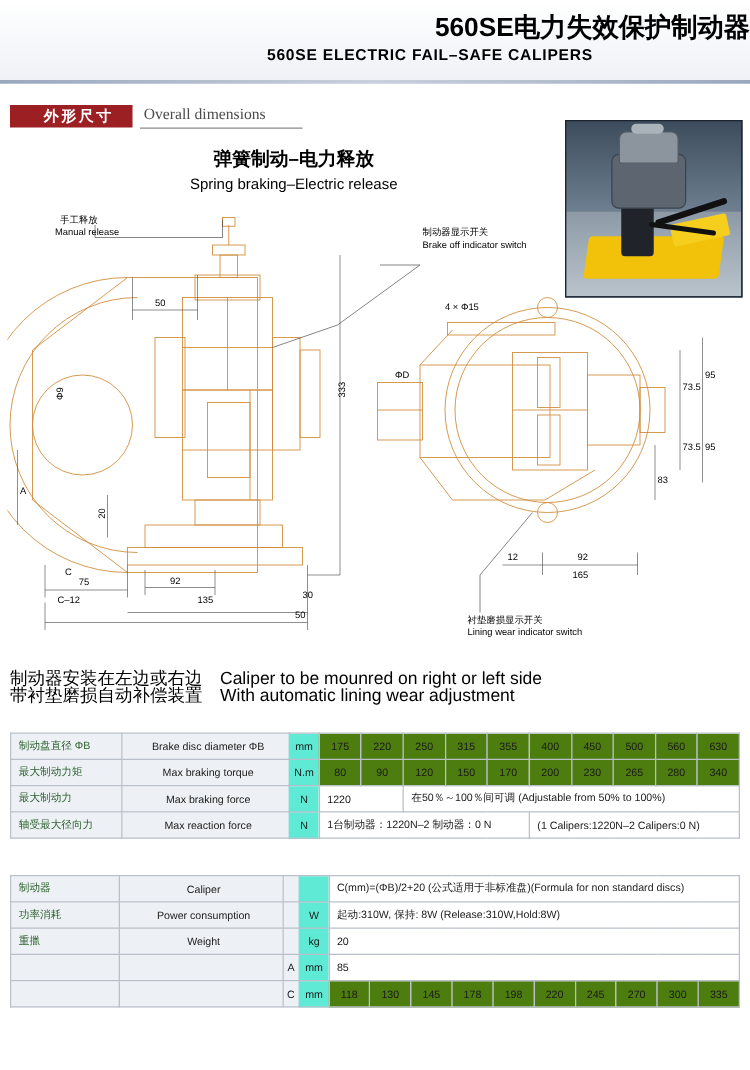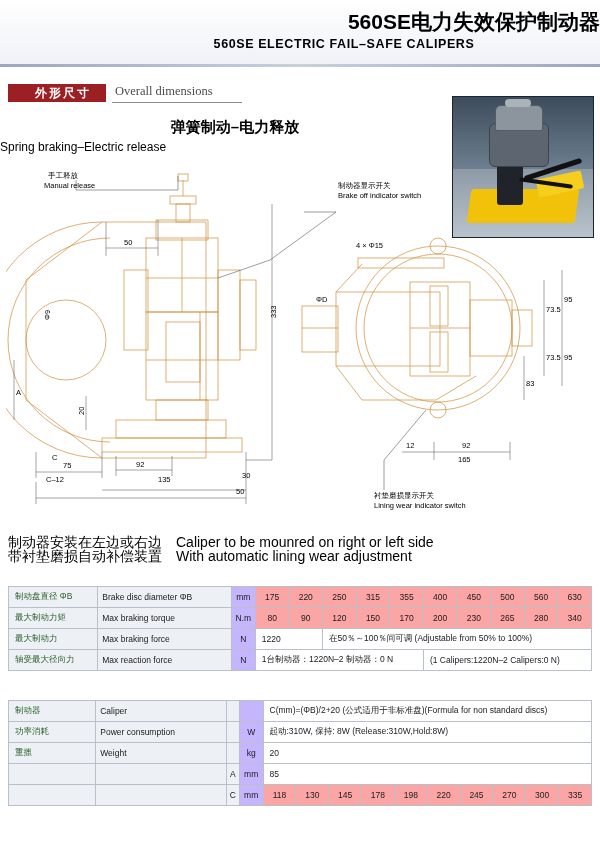--- a/index.html
+++ b/index.html
@@ -50,21 +50,21 @@
   .sec-underline{
     position:absolute;left:112px;top:102px;width:130px;height:1px;background:#8b8b8b;
   }
 
   
   .sub-cn{
     position:absolute;left:0;top:118px;width:470px;text-align:center;
     font-size:15px;font-weight:bold;
   }
   .sub-en{
-    position:absolute;left:0;top:140px;width:470px;text-align:left;
+    position:absolute;left:0;top:140px;width:470px;text-align:center;
     font-size:12px;
   }
 
   
   .photo{
     position:absolute;left:452px;top:96px;width:140px;height:140px;
     background:#2a3642;overflow:hidden;border:1px solid #1b2530;
   }
   .photo .sky{position:absolute;left:0;top:0;width:140px;height:72px;background:linear-gradient(#3d4c5c,#6d7f90);}
   .photo .ground{position:absolute;left:0;top:72px;width:140px;height:68px;background:linear-gradient(#8d9aa6,#b9c3cc);}
@@ -87,23 +87,23 @@
   .note{
     position:absolute;font-size:14px;color:#000;white-space:nowrap;
   }
   .note1{left:8px;top:534px;}
   .note2{left:8px;top:548px;}
 
   
   table{border-collapse:collapse;position:absolute;font-size:8.5px;}
   td{border:1px solid #b9c0c9;padding:0;height:20px;text-align:center;color:#1a1a1a;}
   .lbl-cn{background:#edf1f5;text-align:left;padding-left:6px;font-size:8.5px;color:#2b5f2b;width:78px;}
-  .lbl-en{background:#edf1f5;text-align:left;padding-left:4px;font-size:8.5px;color:#1a1a1a;width:122px;}
-  .unit{background:#c4b5fd;width:22px;font-size:8.5px;}
-  .val{background:#fca5a5;width:31px;}
+  .lbl-en{background:#edf1f5;text-align:center;padding-left:4px;font-size:8.5px;color:#1a1a1a;width:122px;}
+  .unit{background:#5eead4;width:22px;font-size:8.5px;}
+  .val{background:#4d7c0f;width:31px;}
   .valwide{background:#fff;text-align:left;padding-left:6px;margin-left:38px;}
   .tbl1{left:8px;top:586px;width:584px;}
   .tbl2{left:8px;top:700px;width:584px;}
   .lbl-a{background:#edf1f5;width:12px;}
 </style>
 </head>
 <body>
 
 <div class="page">
 

